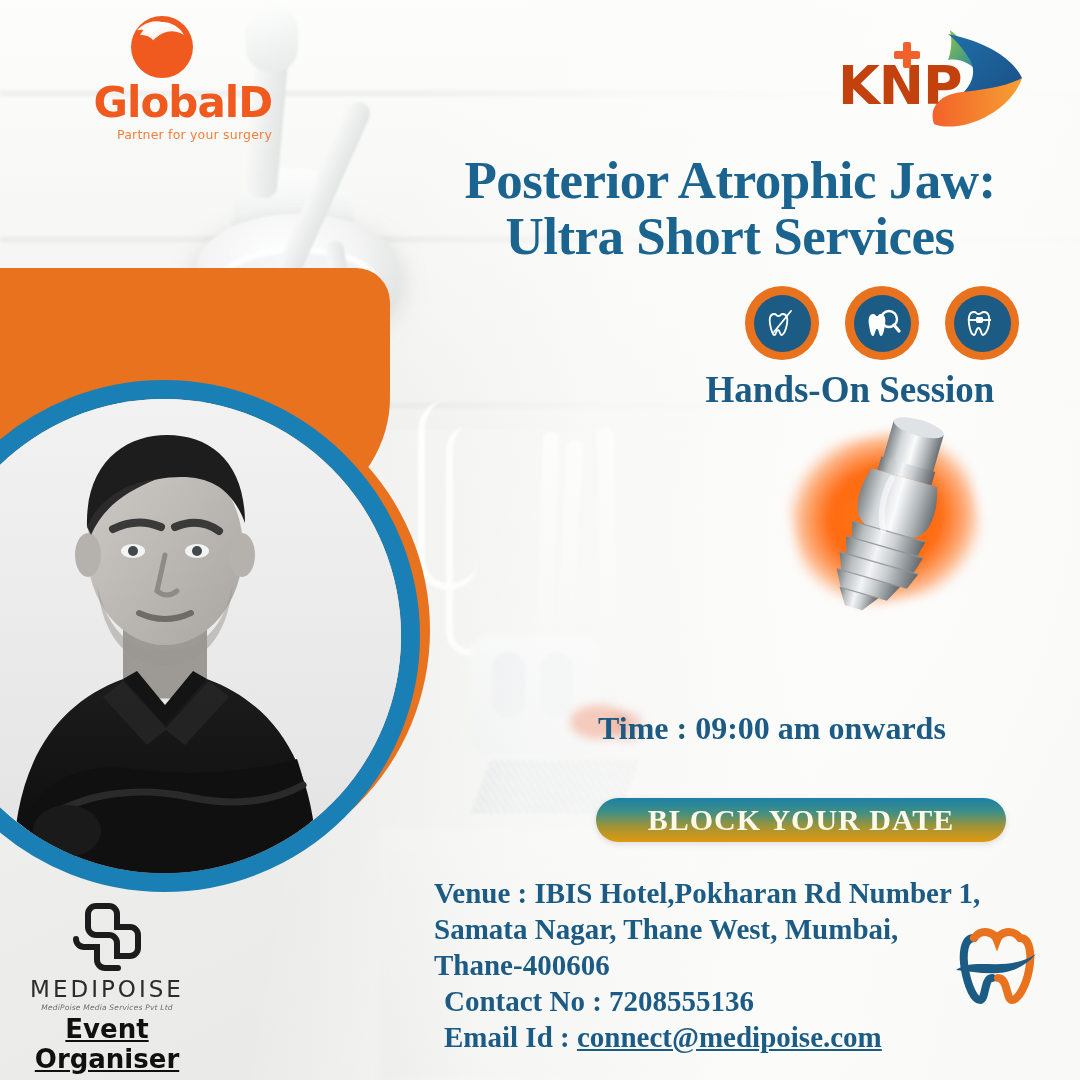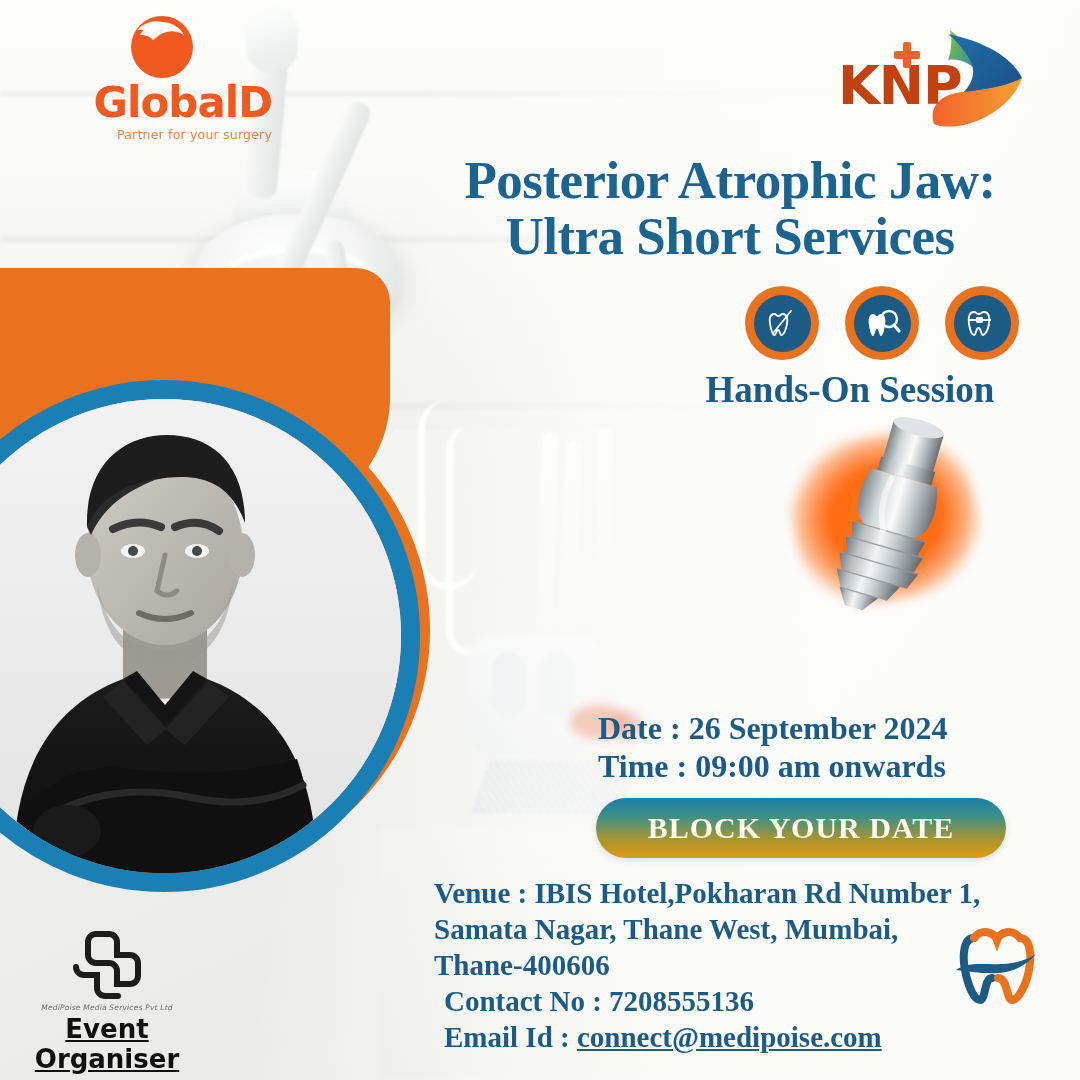--- a/index.html
+++ b/index.html
@@ -228,21 +228,21 @@
     box-shadow:0 2px 6px rgba(0,0,0,.12);
   }
   .pill-name { left:596px; top:630px; width:436px; height:62px; padding-left:22px; }
   .pill-arrow { margin-right:16px; flex:0 0 auto; }
   .pill-label {
     font-family:"Liberation Serif", serif;
     font-weight:700; font-size:31px; color:#fdf8e8;
     letter-spacing:.4px; white-space:nowrap;
   }
   .pill-block {
-    left:596px; top:798px; width:410px; height:60px;
+    left:596px; top:798px; width:410px; height:44px;
     justify-content:center;
   }
   .pill-block .pill-label { font-size:30px; letter-spacing:1px; }
 
   .datetime {
     position:absolute; left:598px; top:710px; width:440px;
     font-family:"Liberation Serif", serif;
     font-weight:700; font-size:32px; line-height:1.18;
     color:#1b5b84;
   }
@@ -503,21 +503,20 @@
             <path d="M68 185 h40"></path>
         </g>
 
         <path d="M88 66 C84 84 86 102 94 118" stroke="#ffffff" stroke-width="6" fill="none" opacity=".55" stroke-linecap="round"></path>
       </g>
     </svg>
   </div>
 
 
   <div class="datetime">
-    <div>Date : 26 September 2024</div>
     <div>Time : 09:00 am onwards</div>
   </div>
 
   <div class="pill pill-block">
     <span class="pill-label">BLOCK YOUR DATE</span>
   </div>
 
   <div class="details">
     <div>Venue : IBIS Hotel,Pokharan Rd Number 1,</div>
     <div>Samata Nagar, Thane West, Mumbai,</div>
@@ -535,17 +534,18 @@
     </svg>
   </div>
 
   <div class="medipoise">
     <div class="mp-mark">
       <svg viewBox="0 0 74 74" xmlns="http://www.w3.org/2000/svg">
         <path d="M26 6 h13 a8 8 0 0 1 8 8 v13 h13 a8 8 0 0 1 8 8 v13 a8 8 0 0 1 -8 8 h-13 v-13 a8 8 0 0 0 -8 -8 h-13 a8 8 0 0 1 -8 -8 v-13 a8 8 0 0 1 8 -8 z" fill="none" stroke="#1c1c1c" stroke-width="6"></path>
         <path d="M48 68 h-13 a8 8 0 0 1 -8 -8 v-13 h-13 a8 8 0 0 1 -8 -8" fill="none" stroke="#1c1c1c" stroke-width="6" stroke-linecap="round"></path>
       </svg>
     </div>
+    <div class="mp-word">MEDIPOISE</div>
     <div class="mp-tag">MediPoise Media Services Pvt Ltd</div>
     <div class="mp-role">Event Organiser</div>
   </div>
 
 </div>
 
 </body></html>

